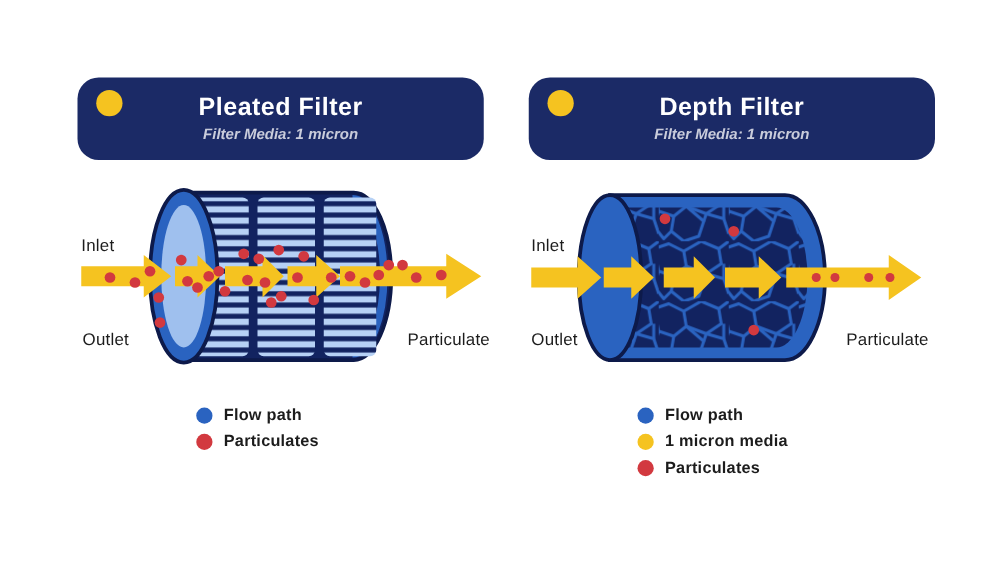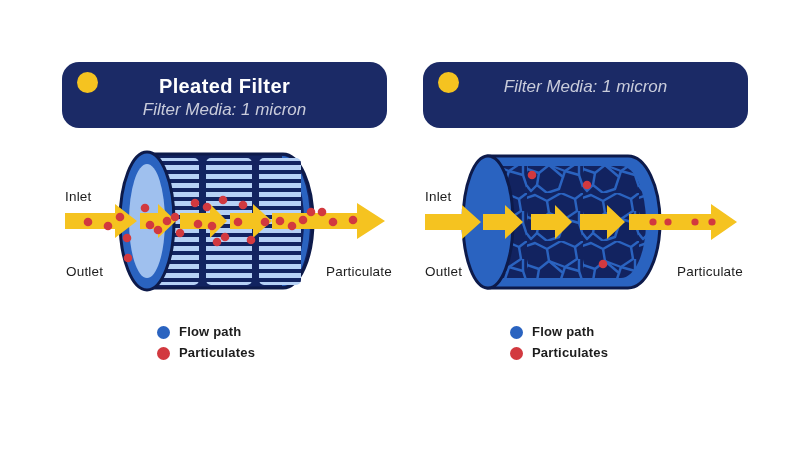--- a/index.html
+++ b/index.html
@@ -13,21 +13,21 @@
   .header{
     position:absolute;top:62px;width:325px;height:66px;
     background:var(--navy);border-radius:17px;color:#fff;text-align:center;
     box-sizing:border-box;padding-top:13px;
   }
   .hdot{
     position:absolute;left:15px;top:10px;width:21px;height:21px;border-radius:50%;
     background:var(--yellow);
   }
   .htitle{font-size:20px;font-weight:bold;letter-spacing:.4px;line-height:1.15;}
-  .hsub{font-size:17px;font-weight:normal;font-style:italic;color:var(--subtitle-text);margin-top:2px;}
+  .hsub{font-size:12px;font-weight:bold;font-style:italic;color:var(--subtitle-text);margin-top:2px;}
   
   .fig{position:absolute;}
   .fig-label{
     position:absolute;font-size:13.5px;font-weight:normal;color:var(--text);letter-spacing:.2px;
   }
   
   .legend{position:absolute;}
   .lrow{display:flex;align-items:flex-end;gap:9px;height:13px;margin-bottom:8px;}
   .sw{width:13px;height:13px;border-radius:50%;flex:0 0 13px;}
   .ltext{font-size:13px;font-weight:bold;color:var(--text);letter-spacing:.2px;white-space:nowrap;}
@@ -48,20 +48,21 @@
 <div class="stage">
 
   <div class="header" style="left:62px;">
     <span class="hdot"></span>
     <div class="htitle">Pleated Filter</div>
     <div class="hsub">Filter Media: 1 micron</div>
   </div>
 
   <div class="header" style="left:423px;">
     <span class="hdot"></span>
+    <div class="htitle">Depth Filter</div>
     <div class="hsub">Filter Media: 1 micron</div>
   </div>
 
   <svg class="fig" style="left:55px;top:145px;" width="345" height="165" viewBox="0 0 345 165">
     <defs>
       <pattern id="pleats" width="12" height="9" patternUnits="userSpaceOnUse">
         <rect width="12" height="9" class="f-bodydark"></rect>
         <rect y="2" width="12" height="5" class="f-stripe"></rect>
       </pattern>
     </defs>
@@ -170,18 +171,22 @@
       <span class="ltext">Particulates</span>
     </div>
   </div>
 
   <div class="legend" style="left:510px;top:326px;">
     <div class="lrow">
       <span class="sw" style="background: rgb(42, 99, 192);"></span>
       <span class="ltext">Flow path</span>
     </div>
     <div class="lrow">
+      <span class="sw" style="background: rgb(245, 195, 32);"></span>
+      <span class="ltext">1 micron media</span>
+    </div>
+    <div class="lrow">
       <span class="sw" style="background: rgb(210, 57, 63);"></span>
       <span class="ltext">Particulates</span>
     </div>
   </div>
 
 </div>
 
 </body></html>

